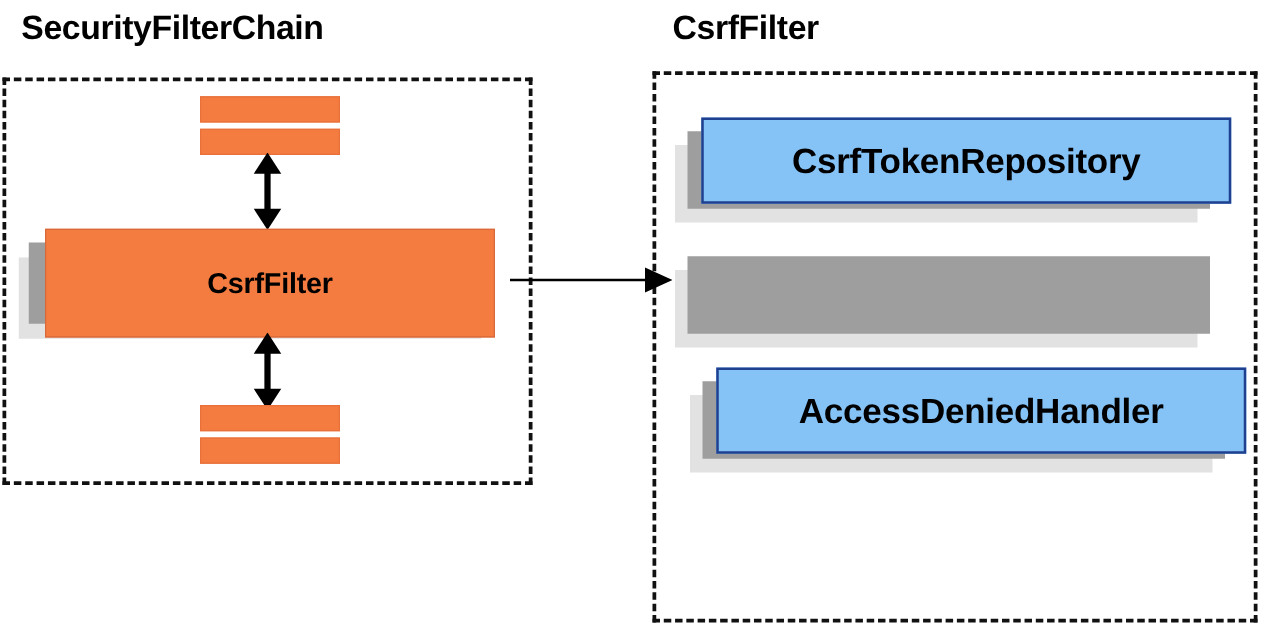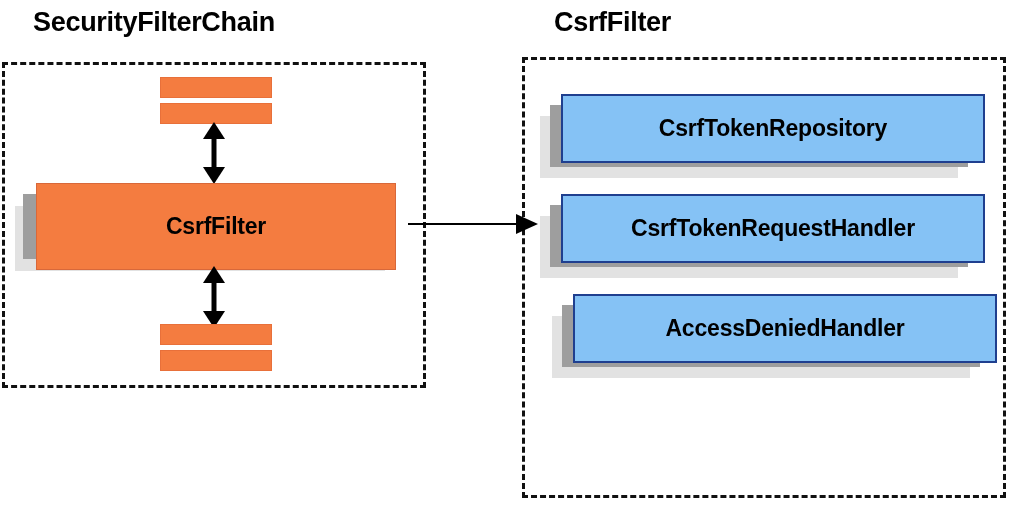--- a/index.html
+++ b/index.html
@@ -22,21 +22,20 @@
 
   
   .panel-title {
     position: absolute;
     font-size: 27px;
     font-weight: bold;
     color: #000000;
     letter-spacing: -0.3px;
     white-space: nowrap;
     line-height: 1;
-    margin-left: 16px;
   }
   #title-left  { left: 17px;  top: 9px; }
   #title-right { left: 538px; top: 9px; }
 
   
   .dashed-panel {
     position: absolute;
     box-sizing: border-box;
     border: 3px dashed #111111;
     background: transparent;
@@ -103,21 +102,21 @@
   .blue-card .sh-dark  { left: 10px; top: 11px; width: 418px; height: 62px; }
   .blue-card .card-face {
     left: 21px; top: 0px; width: 424px; height: 69px;
     background: #85C2F5;
     border: 2px solid #1f3f8f;
     display: flex;
     align-items: center;
     justify-content: center;
   }
   .blue-card .card-label {
-    font-size: 23px;
+    font-size: 28px;
     font-weight: bold;
     color: #000000;
     letter-spacing: -0.2px;
     white-space: nowrap;
   }
   #blue-card-0 { left: 540px; top: 94px; }
   #blue-card-1 { left: 540px; top: 194px; }
   #blue-card-2 { left: 552px; top: 294px; padding-left: 20px; }
   #blue-card-3 { left: 540px; top: 394px; }
 </style>
@@ -169,23 +168,20 @@
     <div class="sh-light"></div>
     <div class="sh-dark"></div>
     <div class="card-face">
       <span class="card-label">CsrfTokenRepository</span>
     </div>
   </div>
 
   <div id="blue-card-1" class="card-wrap blue-card">
     <div class="sh-light"></div>
     <div class="sh-dark"></div>
-    <div class="card-face">
-      <span class="card-label">CsrfTokenRequestHandler</span>
-    </div>
   </div>
 
   <div id="blue-card-2" class="card-wrap blue-card">
     <div class="sh-light"></div>
     <div class="sh-dark"></div>
     <div class="card-face">
       <span class="card-label">AccessDeniedHandler</span>
     </div>
   </div>
 

